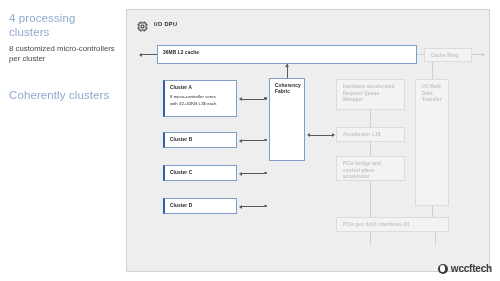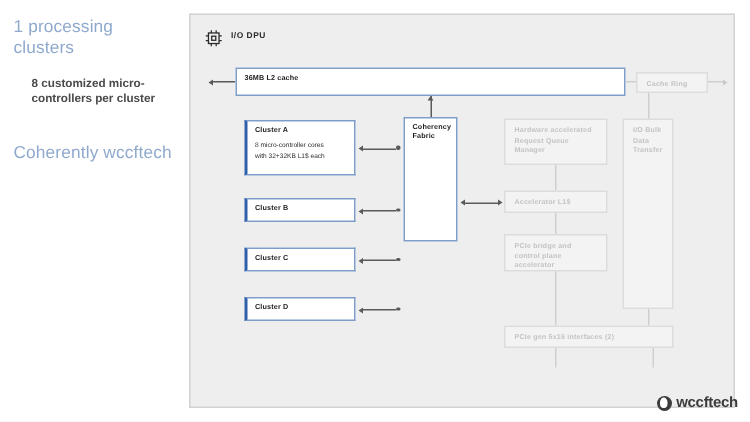--- a/index.html
+++ b/index.html
@@ -13,21 +13,21 @@
   #left-panel{
     position:absolute;left:0;top:0;width:124px;height:281px;
     padding:12px 8px 0 9px;box-sizing:border-box;
   }
   .blk-heading{
     color:#8fa9cd;font-size:11.5px;line-height:13.5px;
     font-weight:400;letter-spacing:.1px;margin:0 0 5px 0;
   }
   .blk-body{
     color:#4a4a4a;font-size:7.8px;line-height:10.4px;
-    font-weight:700;margin:12px;
+    font-weight:400;margin:0;
   }
   .blk-2{margin-top:24px;}
   
   #diagram{
     position:absolute;left:126px;top:9px;width:364px;height:263px;
     background:#eeeeee;border:1px solid #d2d2d2;box-sizing:border-box;
   }
   #diagram-inner{position:absolute;inset:0;}
   .chip-icon{position:absolute;left:9px;top:9px;width:13px;height:13px;}
   #dpu-title{
@@ -80,23 +80,23 @@
   #logo{position:absolute;right:8px;bottom:7px;display:flex;align-items:center;gap:3px;}
   #logo .mark{width:10px;height:10px;border-radius:50%;background:#3b3b3b;position:relative;}
   #logo .mark:after{content:"";position:absolute;left:2.4px;top:1.6px;width:5px;height:6.6px;
     background:#ffffff;border-radius:50% 50% 45% 45%;}
   #logo .wm{font-size:10px;color:#3b3b3b;font-weight:700;letter-spacing:-0.2px;}
 </style>
 </head>
 <body>
 
 <div id="left-panel">
-  <p class="blk-heading">1 processing clusters</p>
+  <p class="blk-heading">4 processing clusters</p>
   <p class="blk-body">8 customized micro-controllers per cluster</p>
-  <p class="blk-heading blk-2">Coherently wccftech</p>
+  <p class="blk-heading blk-2">Coherently clusters</p>
 </div>
 
 <div id="diagram">
   <div id="diagram-inner">
 
     <span class="chip-icon">
       <svg width="13" height="13" viewBox="0 0 24 24">
         <rect x="5.5" y="5.5" width="13" height="13" fill="none" stroke="#2b2b2b" stroke-width="1.6"></rect>
         <rect x="9.5" y="9.5" width="5" height="5" fill="none" stroke="#2b2b2b" stroke-width="1.6"></rect>
         <g stroke="#2b2b2b" stroke-width="1.5">

